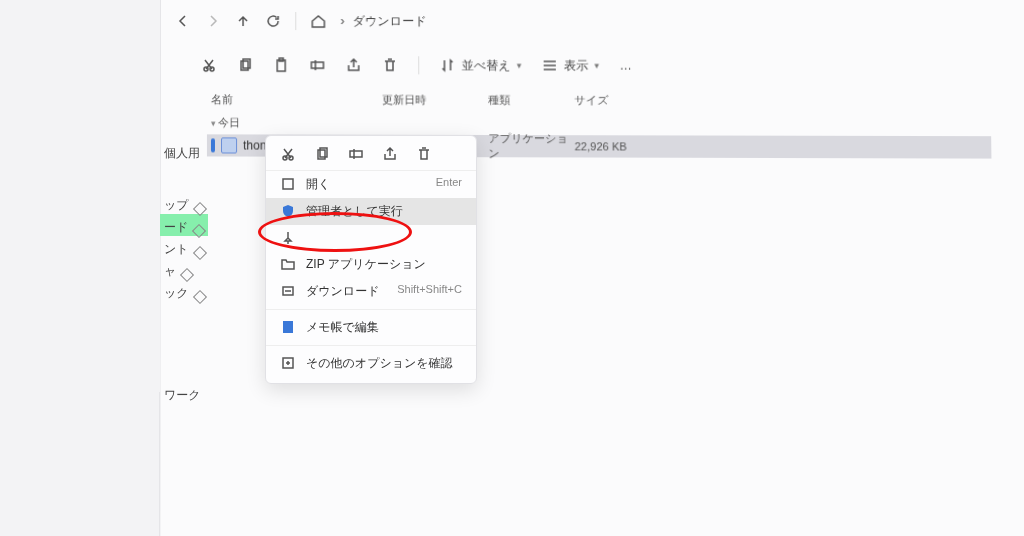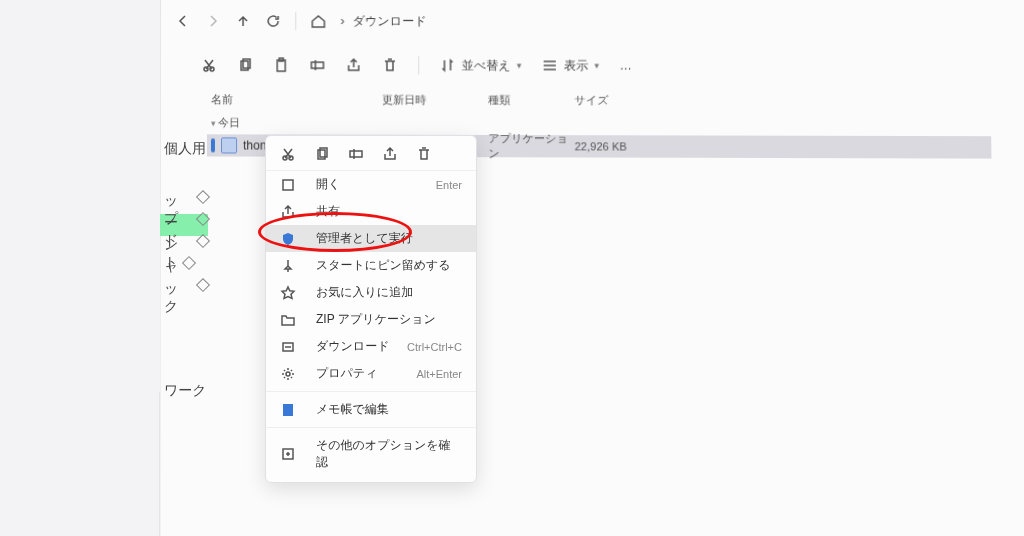--- a/index.html
+++ b/index.html
@@ -25,27 +25,27 @@
   .grp::before{content:"▾ ";font-size:9px;color:#888}
   
   .filerow{display:flex;align-items:center;margin:0 46px;height:22px;background:#d9d9df}
   .filerow .fn{width:170px;display:flex;align-items:center;gap:6px;padding-left:4px}
   .filerow .date,.filerow .type,.filerow .size{font-size:11px;color:#555}
   .filerow .date{width:105px}
   .filerow .type{width:85px}
   .filerow .size{width:80px}
   .badge{width:4px;height:14px;background:#3a78d8;border-radius:2px}
   .fileicon{width:14px;height:14px;background:#bed0ef;border:1px solid #6b8fd8;border-radius:2px;position:relative}
-  .ln{display:flex;align-items:flex-start;gap:6px;height:22px;padding-left:4px;font-size:14px;color:#444}
+  .ln{display:flex;align-items:flex-end;gap:6px;height:22px;padding-left:4px;font-size:12px;color:#444}
   .pin{width:8px;height:8px;transform:rotate(45deg);border:1px solid #888}
   .hl{background:#86efac}
   
   .ctx{position:absolute;left:265px;top:135px;width:210px;background:#fdfdfe;border:1px solid #e1e1e5;border-radius:6px;box-shadow:0 6px 20px rgba(0,0,0,.12);padding:6px 0}
   .ctx-top{display:flex;gap:18px;padding:4px 14px 8px;border-bottom:1px solid #eee}
-  .mi{display:flex;align-items:center;gap:20px;padding:5px 14px;font-size:12px;color:#333;cursor:pointer;position:relative}
+  .mi{display:flex;align-items:flex-start;gap:10px;padding:5px 14px;font-size:12px;color:#333;cursor:pointer;position:relative}
   .mi:hover,.mi.hov{background:#e5e5e5}
   .mi .sc{position:absolute;right:14px;color:#888;font-size:11px}
   .sep{height:1px;background:#eee;margin:4px 0}
   
   .ellipse{position:absolute;left:258px;top:212px;width:148px;height:34px;border:3px solid #e11;border-radius:50%;pointer-events:none}
 </style>
 </head>
 <body>
 
 <div class="screen">
@@ -227,79 +227,52 @@
   </div>
   <div class="mi">
     <span class="icon">
         <svg viewBox="0 0 16 16">
           <rect x="3" y="3" width="10" height="10"></rect>
         </svg>
       </span>
     <span>開く</span>
     <span class="sc">Enter</span>
   </div>
-  <div class="mi">
-    <span class="icon">
-        <svg viewBox="0 0 16 16">
-          <path d="M3 8v5h10V8M8 2v8M5 5l3-3 3 3"></path>
-        </svg>
-      </span>
-    <span>共有</span>
-  </div>
   <div class="mi hov">
     <span class="icon">
         <svg viewBox="0 0 16 16">
           <path d="M8 2l5 2v4c0 3-2 5-5 6-3-1-5-3-5-6V4z" fill="#3a78d8" stroke="none"></path>
         </svg>
       </span>
     <span>管理者として実行</span>
   </div>
   <div class="mi">
     <span class="icon">
         <svg viewBox="0 0 16 16">
           <path d="M8 2v6l-3 3h6l-3-3M8 11v3"></path>
         </svg>
       </span>
-    <span>スタートにピン留めする</span>
-  </div>
-  <div class="mi">
-    <span class="icon">
-        <svg viewBox="0 0 16 16">
-          <path d="M8 2l1.8 3.8 4.2.5-3 3 1 4.1L8 11.5 4 13.4l1-4.1-3-3 4.2-.5z"></path>
-        </svg>
-      </span>
-    <span>お気に入りに追加</span>
   </div>
   <div class="mi">
     <span class="icon">
         <svg viewBox="0 0 16 16">
           <path d="M2 4h4l1 2h7v7H2z"></path>
         </svg>
       </span>
     <span>ZIP アプリケーション</span>
   </div>
   <div class="mi">
     <span class="icon">
         <svg viewBox="0 0 16 16">
           <rect x="3" y="4" width="10" height="8"></rect>
           <path d="M5 8h6"></path>
         </svg>
       </span>
     <span>ダウンロード</span>
-    <span class="sc">Ctrl+Ctrl+C</span>
-  </div>
-  <div class="mi">
-    <span class="icon">
-        <svg viewBox="0 0 16 16">
-          <circle cx="8" cy="8" r="2"></circle>
-          <path d="M8 2v2M8 12v2M2 8h2M12 8h2M4 4l1 1M11 11l1 1M12 4l-1 1M5 11l-1 1"></path>
-        </svg>
-      </span>
-    <span>プロパティ</span>
-    <span class="sc">Alt+Enter</span>
+    <span class="sc">Shift+Shift+C</span>
   </div>
   <div class="sep"></div>
   <div class="mi">
     <span class="icon">
         <svg viewBox="0 0 16 16">
           <rect x="3" y="2" width="10" height="12" fill="#3a78d8" stroke="none"></rect>
         </svg>
       </span>
     <span>メモ帳で編集</span>
   </div>

